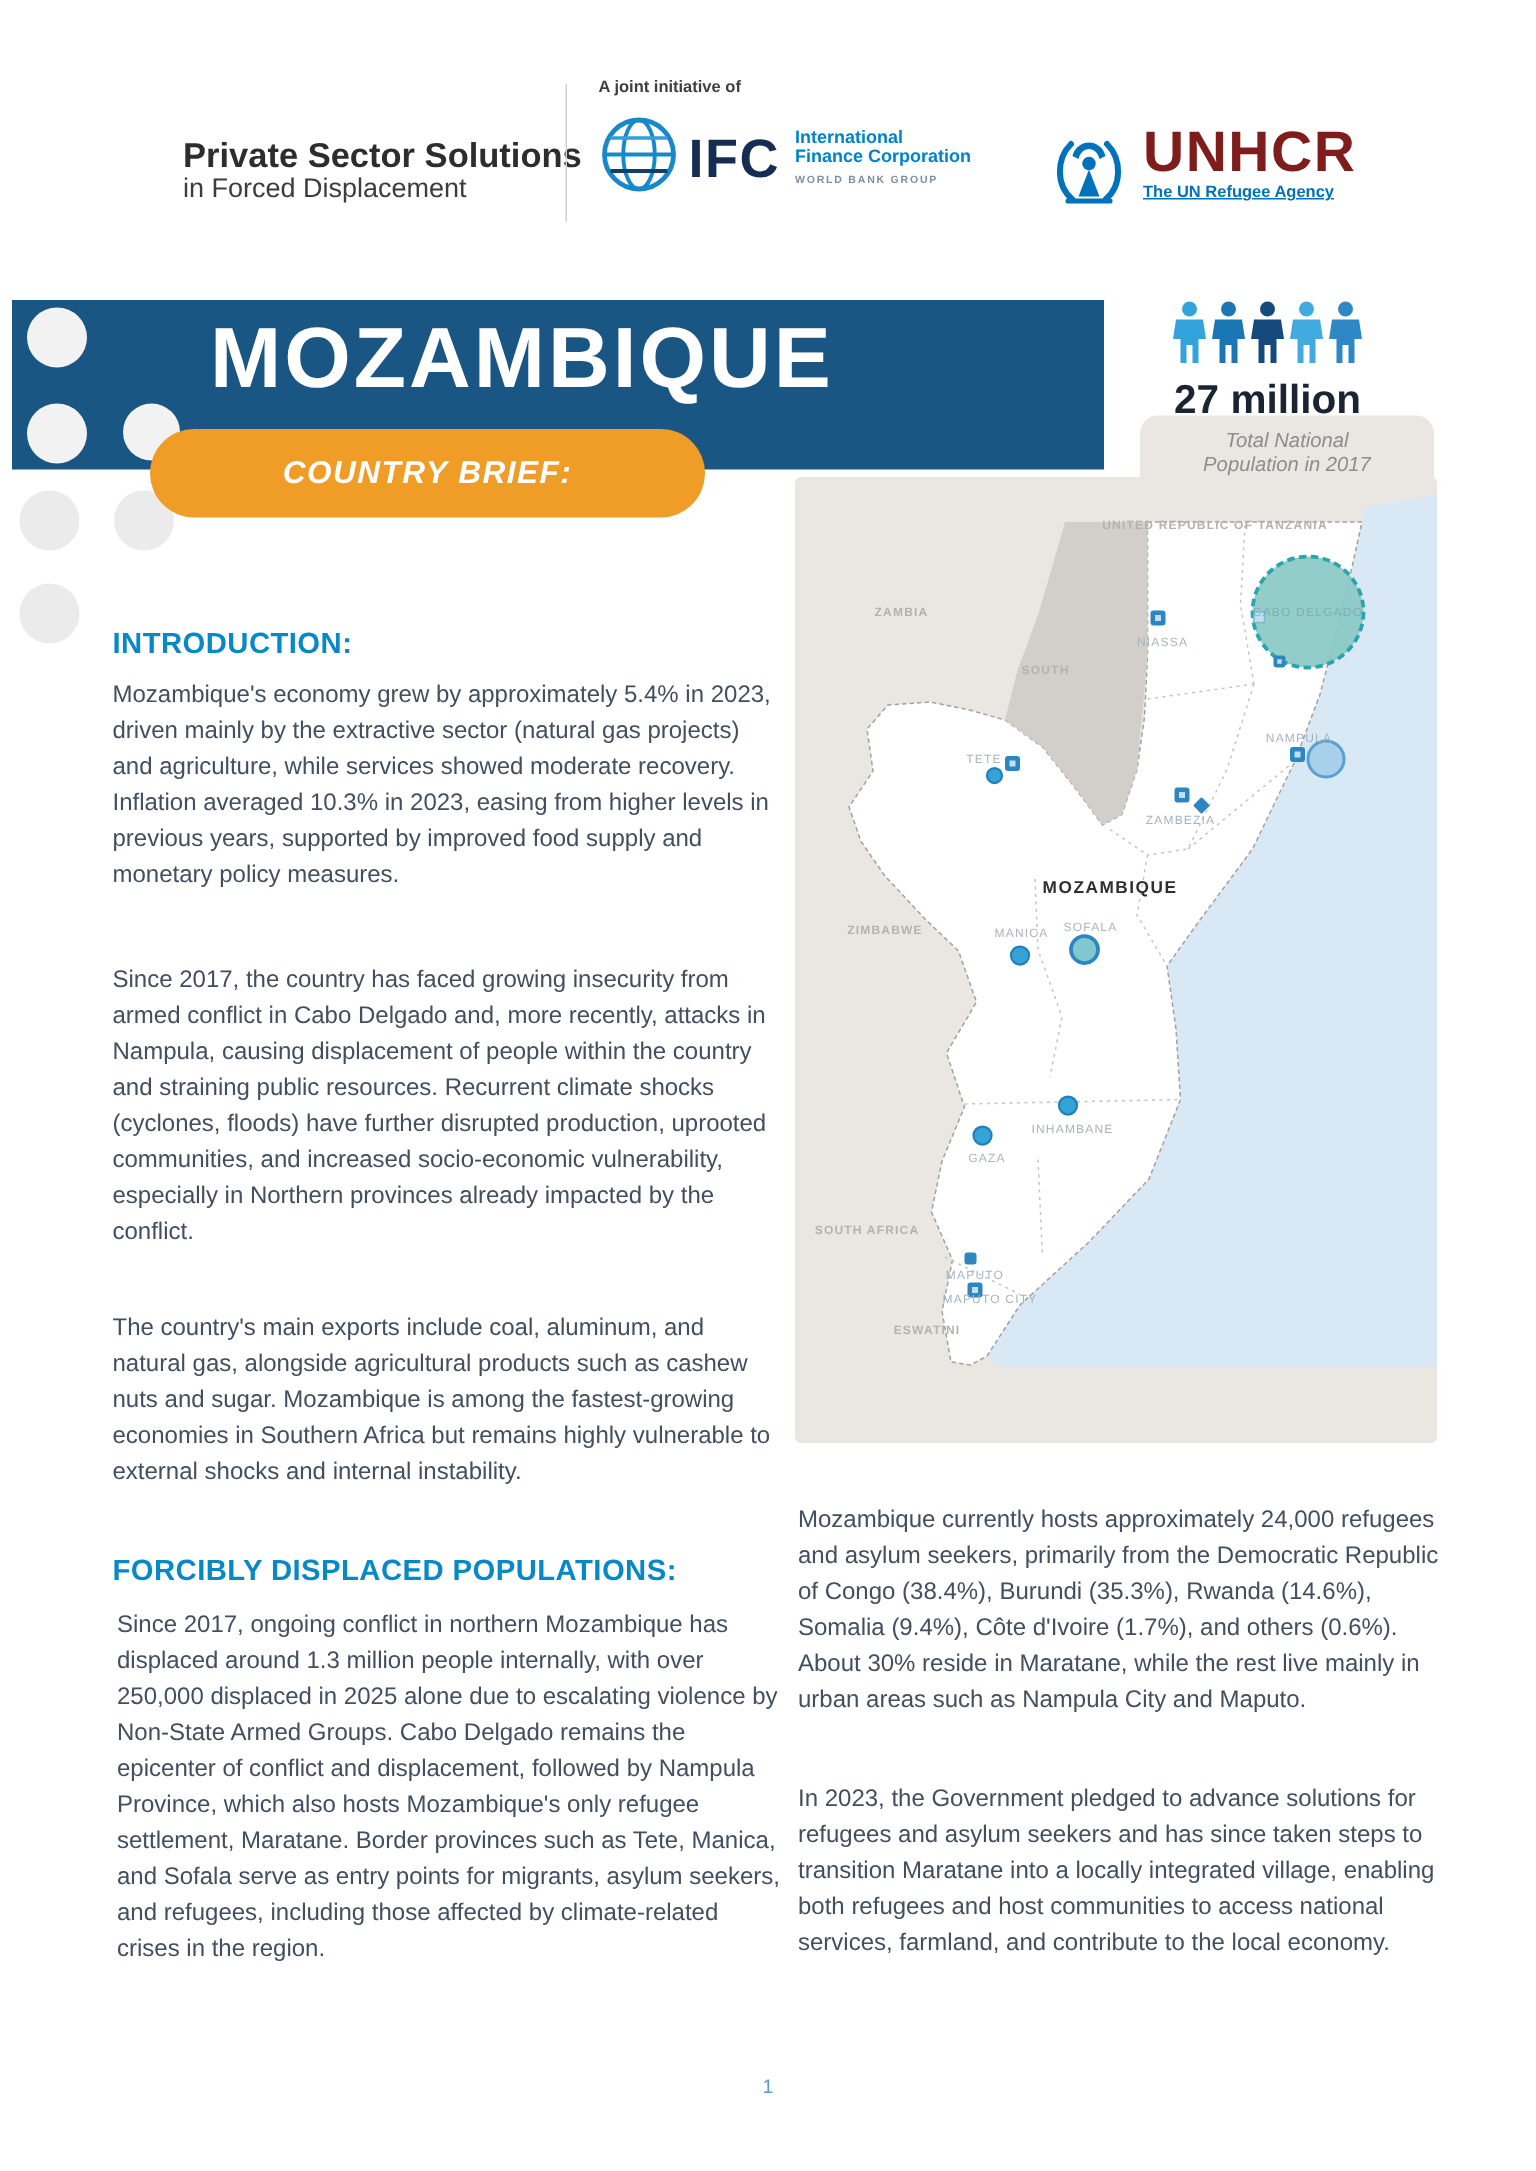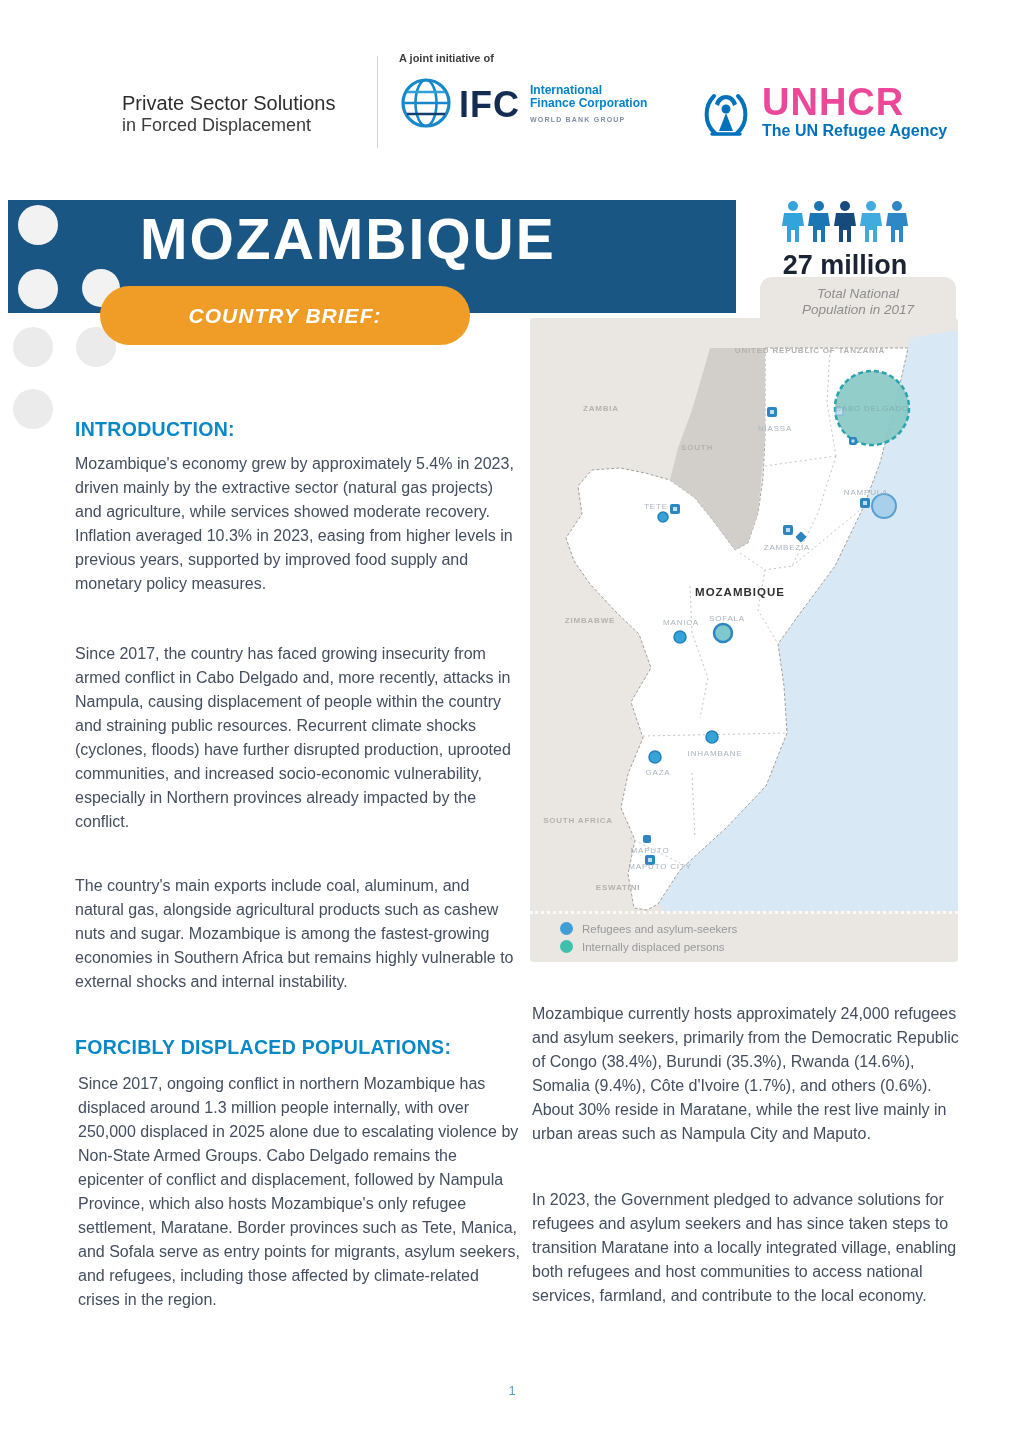--- a/index.html
+++ b/index.html
@@ -2,33 +2,33 @@
 <html><head>
 <meta charset="utf-8">
 <style>
   html,body{margin:0;padding:0;background:#fff;}
   .page{position:relative;width:1024px;height:1447px;background:#ffffff;
         font-family:"Liberation Sans",sans-serif;overflow:hidden;}
   .abs{position:absolute;}
 
   
   .brand{left:122px;top:92px;line-height:22px;}
-  .brand-l1{font-size:20px;font-weight:normal;color:#2d2d2d;}
+  .brand-l1{font-size:23px;font-weight:bold;color:#2d2d2d;}
   .brand-l2{font-size:18px;color:#3c3c3c;}
   .hdr-divider{left:377px;top:56px;width:1px;height:92px;background:#d2d2d2;}
   .joint{left:399px;top:52px;font-size:11px;font-weight:bold;color:#3f3f3f;}
   .ifc-block{left:399px;top:76px;display:flex;align-items:center;}
   .ifc-acronym{font-size:36px;font-weight:bold;color:#152c53;letter-spacing:1px;margin-left:6px;}
   .ifc-right{margin-left:10px;line-height:13px;}
   .ifc-l1,.ifc-l2{font-size:12px;font-weight:bold;color:#0083cb;}
   .ifc-l3{font-size:7px;letter-spacing:1.2px;color:#7d8fa0;color:#7d8fa0;margin-top:3px;font-weight:bold;}
   .unhcr-block{left:698px;top:84px;display:flex;align-items:flex-start;}
   .unhcr-text{margin-left:8px;}
-  .unhcr-word{font-size:38px;font-weight:bold;color:#ec4899;letter-spacing:1px;line-height:36px;}
-  .unhcr-tag{font-size:16px;font-weight:bold;color:#0072bc;margin-top:2px;}
+  .unhcr-word{font-size:38px;font-weight:bold;color:#7f1d1d;letter-spacing:1px;line-height:36px;}
+  .unhcr-tag{font-size:11px;font-weight:bold;color:#0072bc;margin-top:2px;text-decoration:underline;}
 
   
   .banner{left:8px;top:200px;width:728px;height:113px;background:#1a5684;}
   .banner-title{left:140px;top:206px;font-size:57px;font-weight:bold;color:#ffffff;letter-spacing:2px;}
   .badge{left:100px;top:286px;width:370px;height:59px;background:#f09d27;border-radius:30px;
          display:flex;align-items:center;justify-content:center;}
   .badge-label{color:#ffffff;font-weight:bold;font-size:21px;letter-spacing:1px;font-style:italic;}
   .dot{position:absolute;border-radius:50%;}
   .dot-w{background:#f2f2f2;}
   .dot-g{background:#ebebeb;}
@@ -216,30 +216,20 @@
     <div class="mlabel mlabel-prov" style="left:336px;top:174px;">NAMPULA</div>
     <div class="mlabel mlabel-prov" style="left:126px;top:188px;">TETE</div>
     <div class="mlabel mlabel-prov" style="left:257px;top:229px;">ZAMBEZIA</div>
     <div class="mlabel mlabel-prov" style="left:197px;top:300px;">SOFALA</div>
     <div class="mlabel mlabel-prov" style="left:151px;top:304px;">MANICA</div>
     <div class="mlabel mlabel-prov" style="left:185px;top:435px;">INHAMBANE</div>
     <div class="mlabel mlabel-prov" style="left:128px;top:454px;">GAZA</div>
     <div class="mlabel mlabel-prov" style="left:120px;top:532px;">MAPUTO</div>
     <div class="mlabel mlabel-prov" style="left:130px;top:548px;">MAPUTO CITY</div>
 
-    <div class="legend">
-      <div class="legend-row">
-        <span class="legend-swatch sw-refugees"></span>
-        <span class="legend-text">Refugees and asylum-seekers</span>
-      </div>
-      <div class="legend-row">
-        <span class="legend-swatch sw-idps"></span>
-        <span class="legend-text">Internally displaced persons</span>
-      </div>
-    </div>
   </div>
 
   <div class="abs h1" style="left:75px;top:418px;">INTRODUCTION:</div>
   <div class="abs para" style="left:75px;top:452px;">Mozambique's economy grew by approximately 5.4% in 2023, driven mainly by the extractive sector (natural gas projects) and agriculture, while services showed moderate recovery. Inflation averaged 10.3% in 2023, easing from higher levels in previous years, supported by improved food supply and monetary policy measures.</div>
   <div class="abs para" style="left:75px;top:642px;">Since 2017, the country has faced growing insecurity from armed conflict in Cabo Delgado and, more recently, attacks in Nampula, causing displacement of people within the country and straining public resources. Recurrent climate shocks (cyclones, floods) have further disrupted production, uprooted communities, and increased socio-economic vulnerability, especially in Northern provinces already impacted by the conflict.</div>
   <div class="abs h1" style="left:75px;top:1036px;">FORCIBLY DISPLACED POPULATIONS:</div>
   <div class="abs para" style="left:75px;top:874px;">The country's main exports include coal, aluminum, and natural gas, alongside agricultural products such as cashew nuts and sugar. Mozambique is among the fastest-growing economies in Southern Africa but remains highly vulnerable to external shocks and internal instability.</div>
   <div class="abs para" style="left:78px;top:1072px;">Since 2017, ongoing conflict in northern Mozambique has displaced around 1.3 million people internally, with over 250,000 displaced in 2025 alone due to escalating violence by Non-State Armed Groups. Cabo Delgado remains the epicenter of conflict and displacement, followed by Nampula Province, which also hosts Mozambique's only refugee settlement, Maratane. Border provinces such as Tete, Manica, and Sofala serve as entry points for migrants, asylum seekers, and refugees, including those affected by climate-related crises in the region.</div>
 
   <div class="abs para para-r" style="left:532px;top:1002px;">Mozambique currently hosts approximately 24,000 refugees and asylum seekers, primarily from the Democratic Republic of Congo (38.4%), Burundi (35.3%), Rwanda (14.6%), Somalia (9.4%), Côte d'Ivoire (1.7%), and others (0.6%). About 30% reside in Maratane, while the rest live mainly in urban areas such as Nampula City and Maputo.</div>

